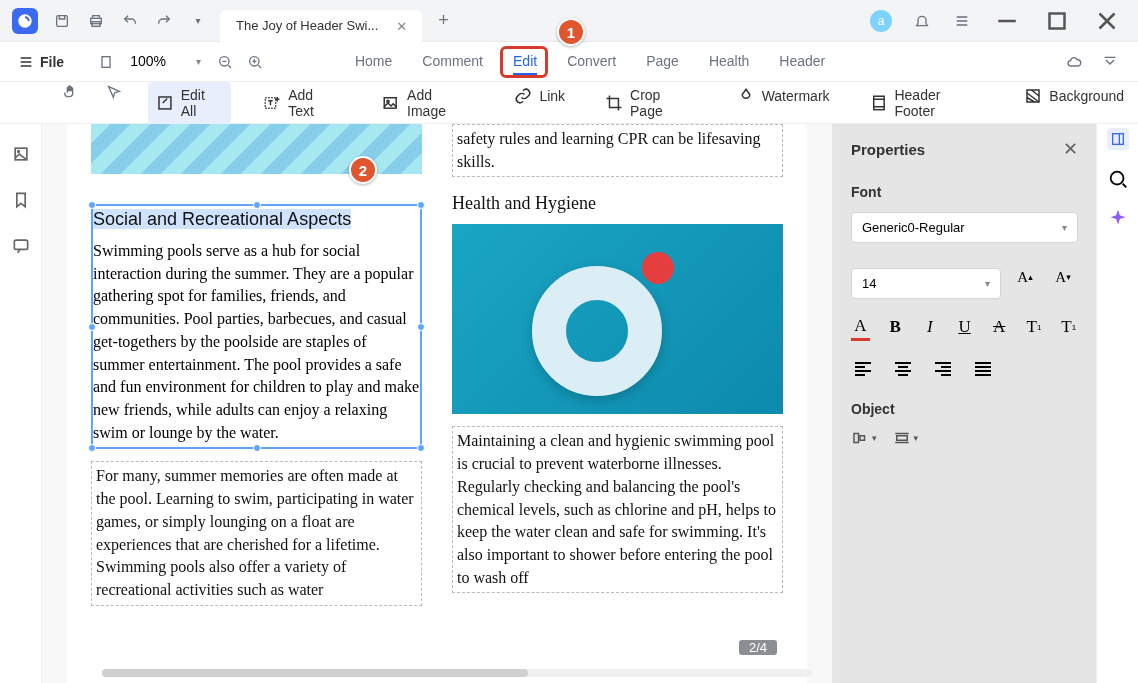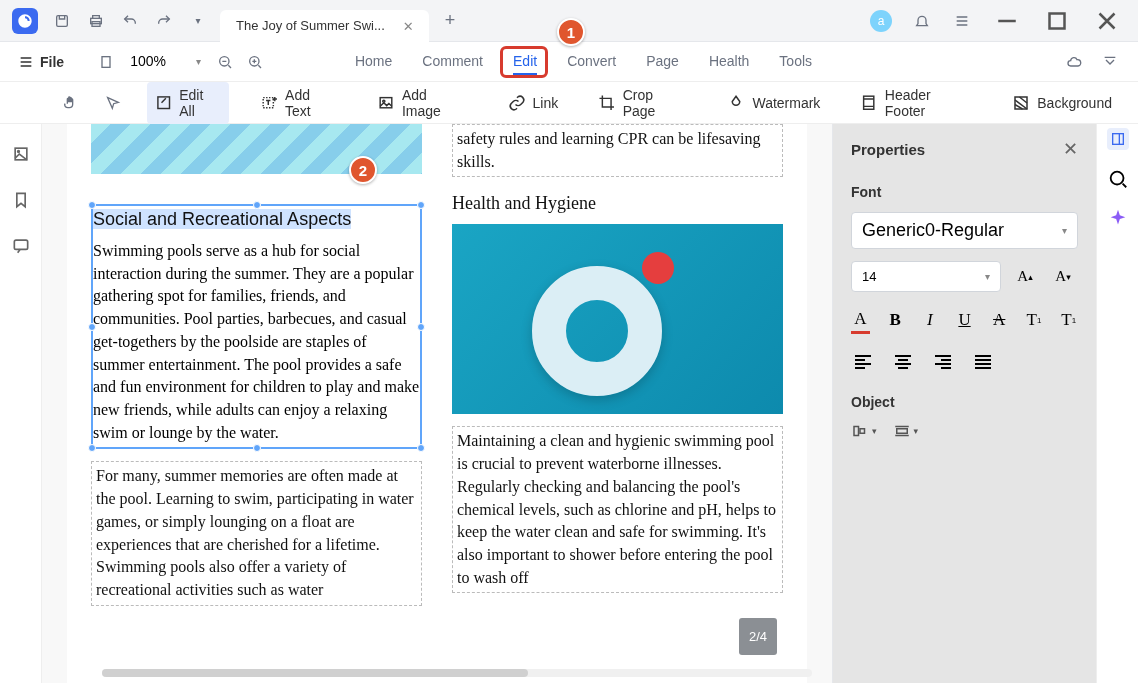--- a/index.html
+++ b/index.html
@@ -22,53 +22,53 @@
 .zoom-group { display: flex; align-items: center; gap: 10px; margin-left: 12px; }
 .zoom-dropdown { display: flex; align-items: center; gap: 30px; font-size: 14px; border-bottom: 1px solid transparent; cursor: pointer; padding: 2px 4px; }
 .zoom-dropdown::after { content: '▾'; font-size: 10px; color: #888; }
 .main-tabs { display: flex; gap: 30px; margin-left: 70px; }
 .main-tab { font-size: 14px; color: #6b7280; cursor: pointer; padding: 4px 0; }
 .main-tab.active { color: #2563eb; border-bottom: 2px solid #2563eb; }
 .edit-highlight { position: absolute; border: 3px solid #d73b2e; border-radius: 6px; pointer-events: none; }
 .annot-circle { position: absolute; width: 28px; height: 28px; border-radius: 50%; background: #e0562e; color: #fff; font-weight: bold; display: flex; align-items: center; justify-content: center; font-size: 15px; pointer-events: none; border: 2px solid #fff; box-shadow: 0 1px 3px rgba(0,0,0,0.3); }
 .menubar-right { margin-left: auto; display: flex; align-items: center; gap: 16px; color: #666; }
 
-.toolbar { height: 42px; display: flex; align-items: center; padding: 0 18px 0 60px; gap: 24px; border-bottom: 1px solid #eee; }
+.toolbar { height: 42px; display: flex; align-items: flex-start; padding: 0 6px 0 60px; gap: 24px; border-bottom: 1px solid #eee; }
 .tool-btn { display: flex; align-items: center; gap: 7px; font-size: 14px; color: #333; cursor: pointer; padding: 5px 8px; border-radius: 4px; }
 .tool-btn.active { background: #e8eefc; }
 .tool-icon { width: 18px; height: 18px; display: flex; align-items: center; justify-content: center; }
 
 .workspace { display: flex; height: calc(100% - 124px); position: relative; }
 
 .left-rail { width: 42px; background: #fff; border-right: 1px solid #eee; display: flex; flex-direction: column; align-items: center; padding-top: 20px; gap: 26px; }
 .left-rail .rail-icon { width: 20px; height: 20px; color: #666; cursor: pointer; }
 
 .doc-area { flex: 1; background: #f8f8f8; overflow: hidden; position: relative; padding: 0 12px; }
 .page { background: #fff; margin: 0 auto; width: 740px; height: 100%; padding: 0 24px 40px 24px; position: relative; display: flex; gap: 30px; }
 .col { flex: 1; display: flex; flex-direction: column; }
 .img-placeholder { background: #7dd3fc; background-image: linear-gradient(135deg, #a7e8f0 25%, #87ceeb 25%, #87ceeb 50%, #a7e8f0 50%, #a7e8f0 75%, #87ceeb 75%); background-size: 40px 40px; }
 .text-block { border: 1px dashed #bbb; padding: 3px 4px; margin-top: 12px; font-family: Georgia, serif; font-size: 16px; line-height: 1.42; color: #111; }
 .heading-block { font-family: Georgia, serif; font-size: 18px; font-weight: 500; color: #111; }
 .selected-box { position: relative; border: 2px solid #60a5fa; padding: 3px 0; margin-top: 30px; }
 .sel-handle { position: absolute; width: 8px; height: 8px; background: #60a5fa; border: 1px solid #fff; border-radius: 50%; }
 .selected-text { background: #cfe3ff; }
-.page-badge { position: absolute; right: 30px; bottom: 28px; background: #8b8f94; color: #fff; padding: 11px 10px; font-size: 13px; border-radius: 3px; }
+.page-badge { position: absolute; right: 30px; bottom: 28px; background: #8b8f94; color: #fff; padding: 0 10px; font-size: 13px; border-radius: 3px; }
 .scrollbar-h { position: absolute; bottom: 6px; left: 60px; right: 20px; height: 8px; background: #f0f0f0; border-radius: 4px; }
 .scrollbar-h::before { content: ''; position: absolute; left: 0; width: 60%; height: 100%; background: #d0d0d0; border-radius: 4px; }
 
 .props-panel { width: 264px; background: #e5e5e5; border-left: 1px solid #e5e7eb; padding: 0; }
 .props-header { display: flex; align-items: center; justify-content: space-between; padding: 14px 18px; }
 .props-header h3 { font-size: 15px; font-weight: 600; color: #333; }
 .props-close { cursor: pointer; color: #666; font-size: 18px; }
 .props-section { padding: 10px 18px; }
 .props-label { font-size: 14px; font-weight: 600; color: #333; margin-bottom: 12px; }
-.font-select { width: 100%; padding: 7px 10px; border: 1px solid #d1d5db; border-radius: 4px; font-size: 18px; background: #fff; display: flex; justify-content: space-between; align-items: center; cursor: pointer; }
+.font-select { width: 100%; padding: 7px 10px; border: 1px solid #d1d5db; border-radius: 4px; font-size: 13px; background: #fff; display: flex; justify-content: space-between; align-items: center; cursor: pointer; }
 .font-select::after { content: '▾'; color: #888; font-size: 10px; }
 .size-row { display: flex; gap: 10px; margin-top: 12px; align-items: center; }
-.size-select { width: 150px; padding: 7px 10px; border: 1px solid #d1d5db; border-radius: 4px; font-size: 13px; background: #fff; display: flex; justify-content: space-between; align-items: center; cursor: pointer; }
+.size-select { width: 150px; padding: 7px 10px; border: 1px solid #d1d5db; border-radius: 4px; font-size: 13px; background: #fff; display: flex; justify-content: space-between; align-items: center; cursor: pointer; margin-top: 13px; }
 .size-select::after { content: '▾'; color: #888; font-size: 10px; }
 .size-btn { width: 28px; height: 28px; display: flex; align-items: center; justify-content: center; cursor: pointer; font-size: 15px; }
 .style-row { display: flex; gap: 16px; margin-top: 14px; }
 .style-btn { width: 28px; height: 28px; display: flex; align-items: center; justify-content: center; cursor: pointer; font-size: 17px; font-family: Georgia, serif; }
 .align-row { display: flex; gap: 16px; margin-top: 16px; }
 .align-btn { width: 24px; height: 24px; cursor: pointer; }
 .obj-row { display: flex; gap: 16px; margin-top: 10px; }
 .obj-btn { display: flex; align-items: center; gap: 3px; cursor: pointer; color: #555; }
 
 .right-rail { width: 42px; background: #fff; border-left: 1px solid #eee; display: flex; flex-direction: column; align-items: center; padding-top: 4px; gap: 18px; }
@@ -110,21 +110,21 @@
       </div>
     <div class="icon-btn">
         <svg viewBox="0 0 24 24" fill="none" stroke="currentColor" stroke-width="2">
           <path d="M15 14l5-5-5-5"></path>
           <path d="M20 9H10a6 6 0 00-6 6v1"></path>
         </svg>
       </div>
     <div class="icon-btn" style="font-size:10px;">▾</div>
   </div>
   <div class="tab">
-    <span>The Joy of Summer Swi...</span>
+    <span>The Joy of Header Swi...</span>
     <span class="tab-close">✕</span>
   </div>
   <div class="tab-plus">+</div>
   <div class="titlebar-right">
     <div class="avatar">a</div>
     <div class="icon-btn">
         <svg viewBox="0 0 24 24" fill="none" stroke="currentColor" stroke-width="2">
           <path d="M18 16v-5a6 6 0 10-12 0v5l-2 3h16l-2-3z"></path>
         </svg>
       </div>
@@ -180,21 +180,21 @@
         </svg>
       </div>
   </div>
   <div class="main-tabs">
     <div class="main-tab">Home</div>
     <div class="main-tab">Comment</div>
     <div class="main-tab active">Edit</div>
     <div class="main-tab">Convert</div>
     <div class="main-tab">Page</div>
     <div class="main-tab">Health</div>
-    <div class="main-tab">Tools</div>
+    <div class="main-tab">Header</div>
   </div>
   <div class="menubar-right">
     <div class="icon-btn">
         <svg viewBox="0 0 24 24" fill="none" stroke="currentColor" stroke-width="2">
           <path d="M18 18H7a4 4 0 010-8 5 5 0 019.6-1.5A3.5 3.5 0 0118 18z"></path>
         </svg>
       </div>
     <div class="icon-btn">
         <svg viewBox="0 0 24 24" fill="none" stroke="currentColor" stroke-width="2">
           <path d="M6 9l6 6 6-6M4 5h16"></path>

